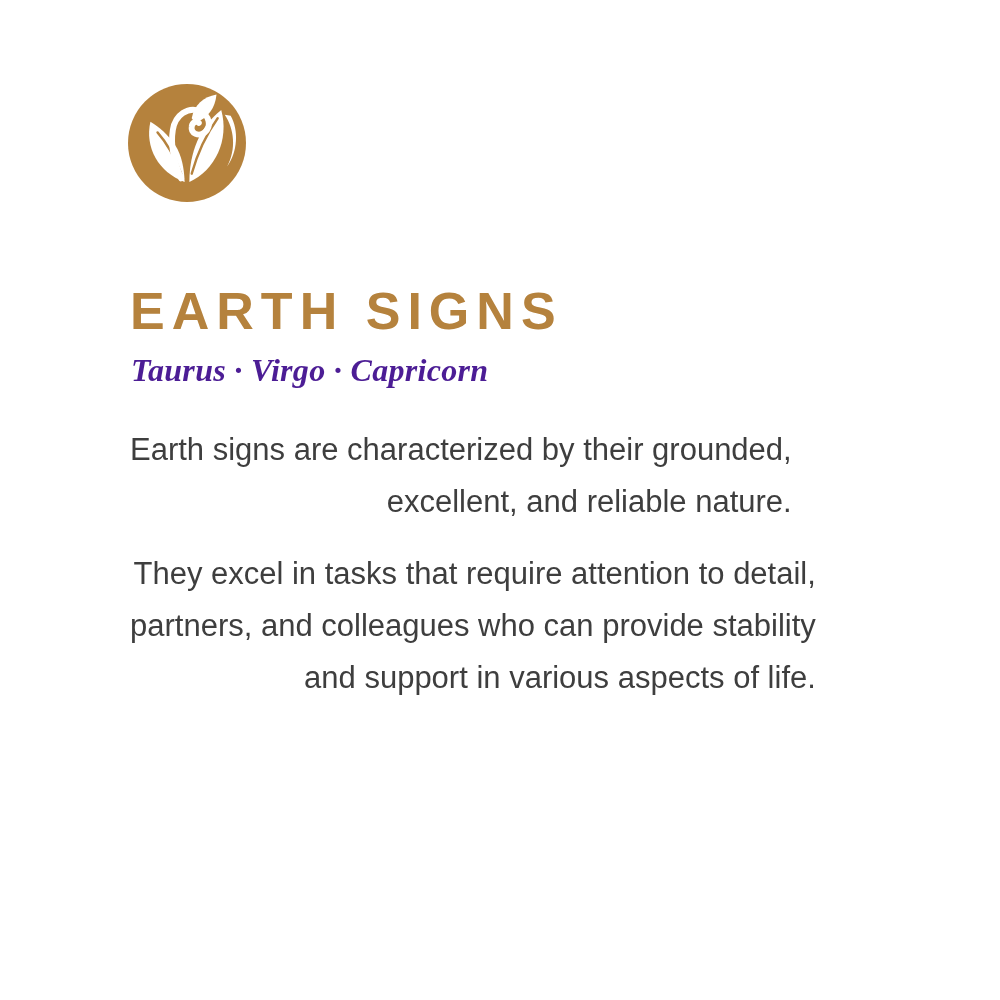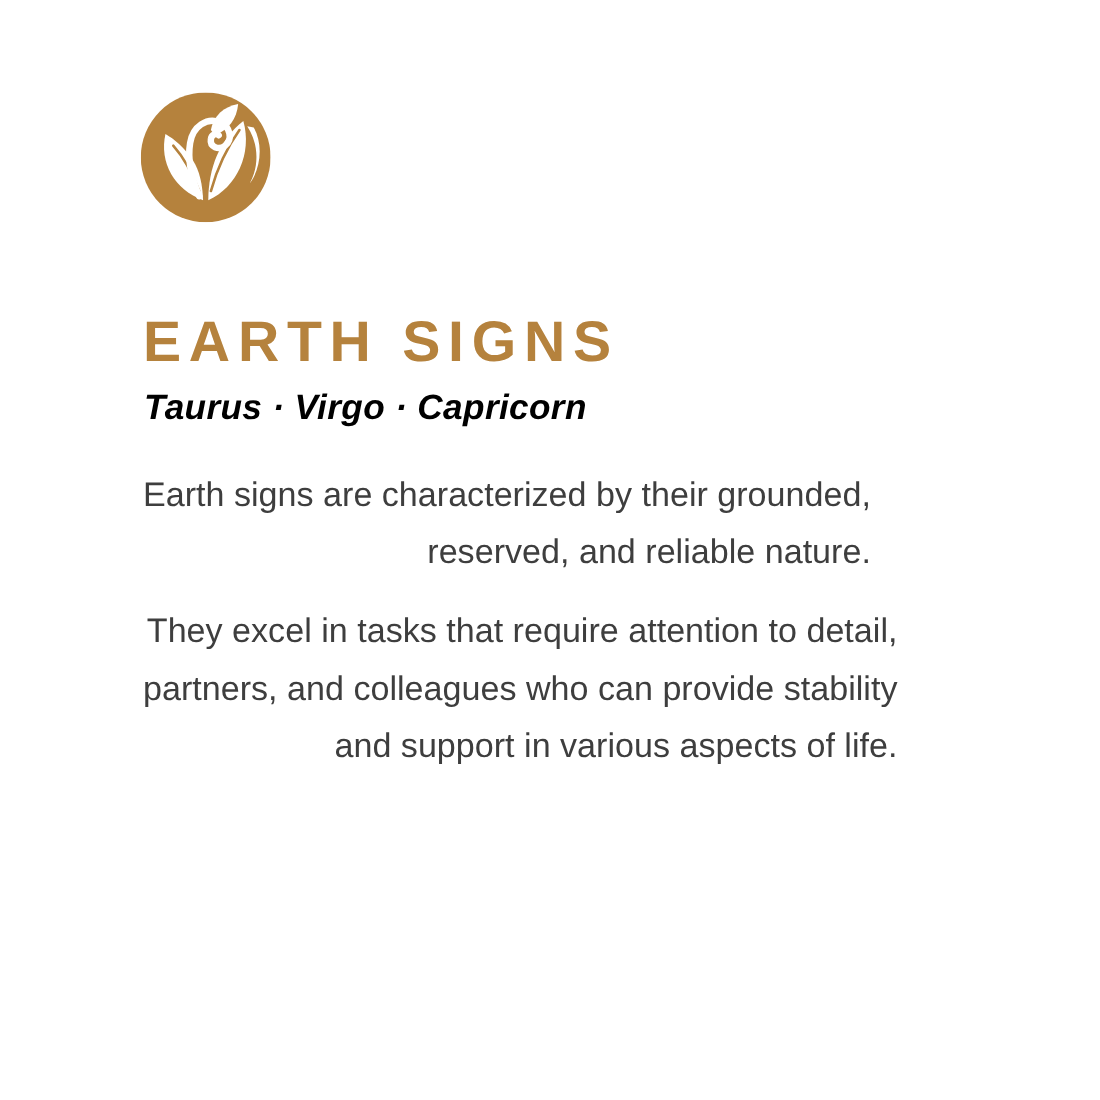--- a/index.html
+++ b/index.html
@@ -72,25 +72,25 @@
 
     <path d="M 108 58 C 112 36 128 22 150 18 C 148 40 136 58 114 66 Z" fill="#FFFFFF"></path>
 
     <path d="M 164 52 C 180 76 184 110 168 140 C 186 116 188 78 174 54 Z" fill="#FFFFFF"></path>
 
     <path d="M 90 160 C 78 132 72 102 76 78 C 80 52 102 38 122 46 C 138 53 142 72 130 82 C 120 90 106 84 108 72 C 109 65 116 62 120 66" fill="none" stroke="#FFFFFF" stroke-width="10" stroke-linecap="round"></path>
   </svg>
 
   <h1 class="heading" style="color: rgb(181, 130, 61);">EARTH SIGNS</h1>
 
-  <div class="subtitle" style="color: #000000;">Taurus · Virgo · Capricorn</div>
+  <div class="subtitle" style="color: #4c1d95; font-family: Liberation Serif, serif;">Taurus · Virgo · Capricorn</div>
 
   <div class="para para-1" style="color: rgb(62, 62, 62);">
     <span class="line">Earth signs are characterized by their grounded,</span>
-    <span class="line">reserved, and reliable nature.</span>
+    <span class="line">excellent, and reliable nature.</span>
   </div>
 
   <div class="para para-2" style="color: rgb(62, 62, 62);">
     <span class="line">They excel in tasks that require attention to detail,</span>
     <span class="line">partners, and colleagues who can provide stability</span>
     <span class="line">and support in various aspects of life.</span>
   </div>
 
 </div>
 

